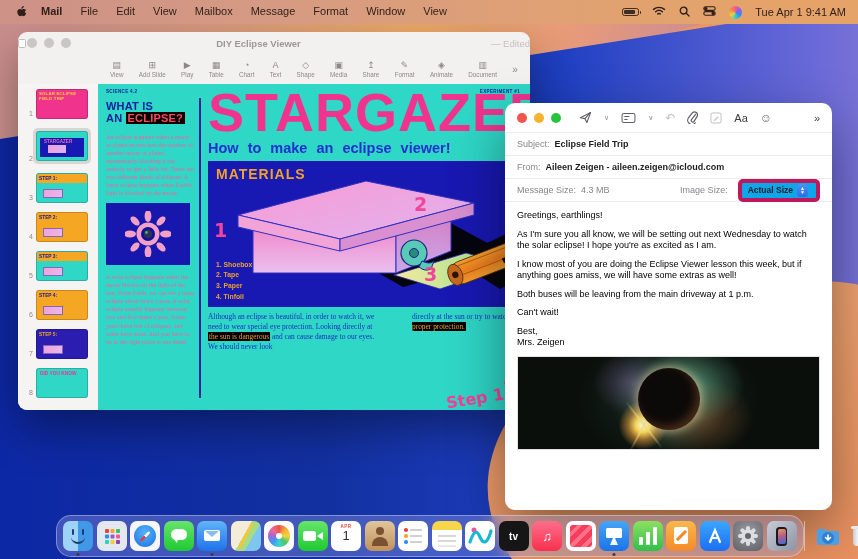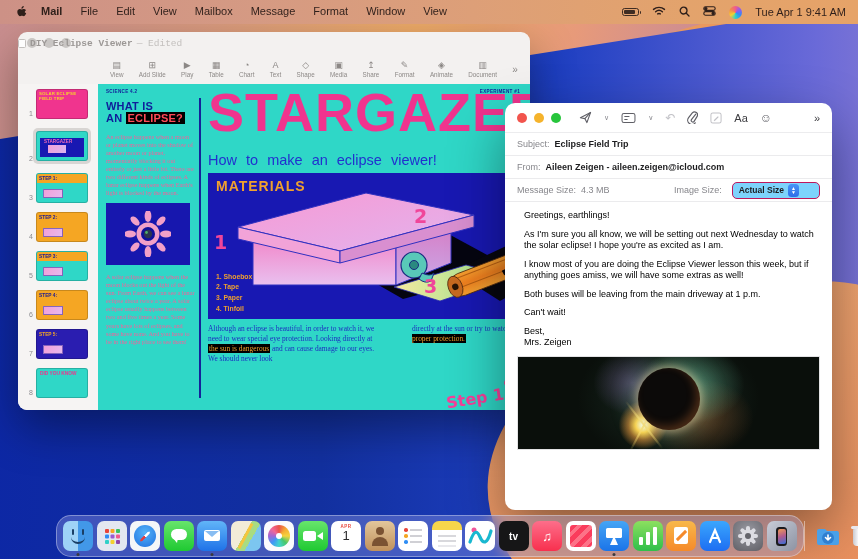--- a/index.html
+++ b/index.html
@@ -33,22 +33,22 @@
     background:conic-gradient(#f25c8a,#8a5cf2,#2f8ef5,#2fd0c8,#f5d02e,#f2894e,#f25c8a); }
   .clock { font-size:11px; }
 
   
   .kn-window { position:absolute; left:18px; top:32px; width:512px; height:378px; border-radius:9px; overflow:hidden;
     background:#f3f1f0; box-shadow:0 18px 45px rgba(0,0,0,.38); z-index:10; }
   .kn-titlebar { position:relative; height:22px; display:flex; align-items:center; padding-left:9px; }
   .lights { display:flex; gap:7px; }
   .light { width:10px; height:10px; border-radius:50%; }
   .light.inactive { background:#c9c6c4; }
-  .kn-title { position:absolute; left:0; right:0; top:0; height:22px; display:flex; align-items:center; justify-content:flex-start;
-    font-size:9.5px; font-weight:700; color:#9c9896; gap:4px;font-family:Liberation Mono, monospace; }
+  .kn-title { position:absolute; left:0; right:0; top:0; height:22px; display:flex; align-items:center; justify-content:space-between;
+    font-size:9.5px; font-weight:700; color:#9c9896; gap:4px; }
   .proxy-icon { width:8px; height:9px; background:#fdfdfd; border:1px solid #c2bfbd; border-radius:1.5px; }
   .kn-title .edited { font-weight:400; color:#c3c0be; }
   .kn-toolbar { height:30px; display:flex; align-items:center; padding:0 12px 0 92px; color:#8c8886; }
   .kn-tb-item { display:flex; flex-direction:column; align-items:center; margin-right:auto; cursor:default; }
   .kn-tb-item .g { font-size:9px; line-height:10px; }
   .kn-tb-item .l { font-size:6.3px; margin-top:1px; white-space:nowrap; }
   .kn-overflow { font-size:10px; color:#8c8886; }
   .kn-content { position:absolute; left:0; top:52px; right:0; bottom:0; display:flex; }
 
   
@@ -75,21 +75,21 @@
   .sc-course { position:absolute; left:8px; top:5px; font-size:4.6px; font-weight:700; color:#14239a; letter-spacing:.3px; }
   .sc-exp { position:absolute; right:10px; top:5px; font-size:4.6px; font-weight:700; color:#14239a; letter-spacing:.3px; }
   .sc-left { position:absolute; left:8px; top:16px; width:89px; }
   .sc-heading { font-size:11px; font-weight:800; color:#0f1d9a; line-height:1.12; letter-spacing:.2px; }
   .sc-heading .hl { background:#000; color:#ff4b57; padding:0 2px; }
   .sc-para { margin-top:8px; font-family:"Liberation Serif", serif; font-size:6.2px; line-height:1.3; color:#f0649c; }
   .sun-box { margin-top:6px; width:84px; height:62px; background:#1717ae; display:flex; align-items:center; justify-content:center; }
   .sc-divider { position:absolute; left:101px; top:14px; bottom:12px; width:2px; background:#14239a; }
   .sc-main { position:absolute; left:110px; top:1px; right:0; bottom:0; }
   .sc-title { font-size:54px; font-weight:700; color:#f0348e; line-height:1.02; letter-spacing:1px; white-space:nowrap; }
-  .sc-subtitle { font-size:14.5px; font-weight:400; color:#2230cf; word-spacing:5px; margin-top:12px; white-space:nowrap; }
+  .sc-subtitle { font-size:14.5px; font-weight:700; color:#2230cf; word-spacing:5px; margin-top:0; white-space:nowrap; }
   .materials { position:relative; margin-top:5px; width:382px; height:146px; background:#1818b2; overflow:hidden; }
   .mat-title { position:absolute; left:8px; top:5px; font-size:14px; font-weight:700; color:#f0a12e; letter-spacing:1px; }
   .mat-art { position:absolute; inset:0; }
   .mnum { position:absolute; color:#f0459a; font-weight:700; font-size:19px; font-family:"DejaVu Sans", sans-serif; }
   .mn1 { left:6px; top:58px; } .mn2 { left:206px; top:32px; } .mn3 { left:216px; top:102px; }
   .mat-list { position:absolute; left:8px; bottom:5px; font-size:6.8px; font-weight:700; color:#f0a12e; line-height:1.55; }
   .warning { display:flex; gap:28px; margin-top:5px; width:380px; font-family:"Liberation Serif", serif;
     font-size:7.4px; line-height:1.35; color:#1d2ec0; }
   .warning .col { width:50%; }
   .warning mark { background:#000; color:#f0a12e; padding:0 1px; }
@@ -112,27 +112,27 @@
 
   .field-row { height:23px; display:flex; align-items:center; padding:0 12px; border-bottom:1px solid #ebebed; font-size:9px; }
   .f-label { color:#86868b; margin-right:5px; }
   .f-value { color:#1d1d1f; }
   .f-value.bold { font-weight:700; }
   .token { display:inline-flex; align-items:center; gap:3px; background:#b9d4fa; color:#22314f; font-weight:700;
     font-size:8.5px; padding:1.5px 6px; border-radius:8px; }
   .token .tchev { font-size:6px; color:#44536e; }
   .size-row { color:#86868b; }
   .size-right { margin-left:auto; display:flex; align-items:center; gap:5px; }
-  .popup { display:flex; align-items:center; gap:4px; border:1px solid #be185d; border-radius:5px; padding:1px 20px 1px 6px;
-    font-size:8.5px; font-weight:700; color:#1d1d1f; background:#7dd3fc; }
+  .popup { display:flex; align-items:center; gap:4px; border:4px solid #be185d; border-radius:5px; padding:1px 8px 1px 6px;
+    font-size:8.5px; font-weight:700; color:#1d1d1f; background:#0ea5e9; }
   .stepper { width:11px; height:13px; border-radius:3.5px; background:linear-gradient(180deg,#4795f7,#2e6ce8);
     display:flex; flex-direction:column; align-items:center; justify-content:center; color:#fff; font-size:5px; line-height:4px; }
 
   .mail-body { padding:8px 12px 0 12px; font-size:9px; line-height:1.28; color:#000; }
-  .mail-body p { margin-bottom:7px;margin-left:7px; }
+  .mail-body p { margin-bottom:7px; }
   .mail-body p.tight { margin-bottom:0; }
   .eclipse-img { position:relative; margin:3px 12px 0 12px; height:94px; border:1px solid #e3e3e5; overflow:hidden;
     background:
       radial-gradient(80px 60px at 58% 30%, rgba(120,215,175,.45), transparent 65%),
       radial-gradient(60px 50px at 38% 28%, rgba(175,140,225,.35), transparent 65%),
       radial-gradient(85px 60px at 60% 66%, rgba(235,125,60,.33), transparent 65%),
       radial-gradient(130px 95px at 50% 45%, rgba(80,150,120,.22), transparent 70%),
       #0a0f0b; }
   .moon { position:absolute; left:calc(50% - 31px); top:calc(46% - 31px); width:62px; height:62px; border-radius:50%;
     background:#0c0a09;

